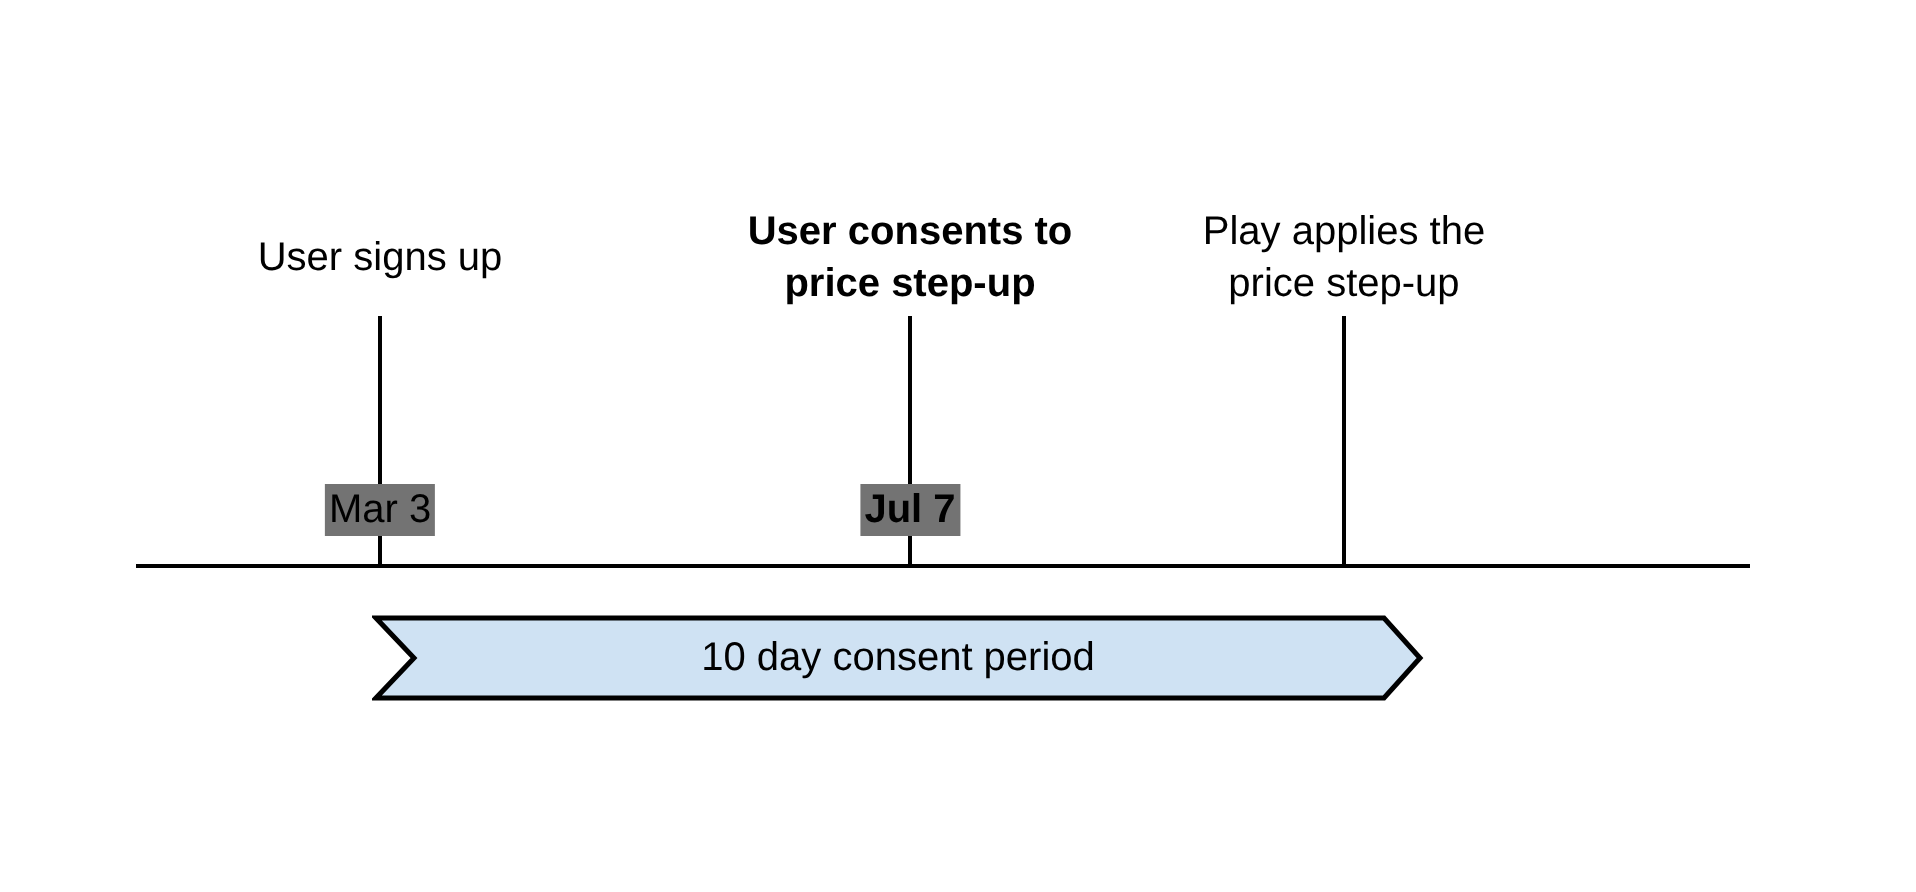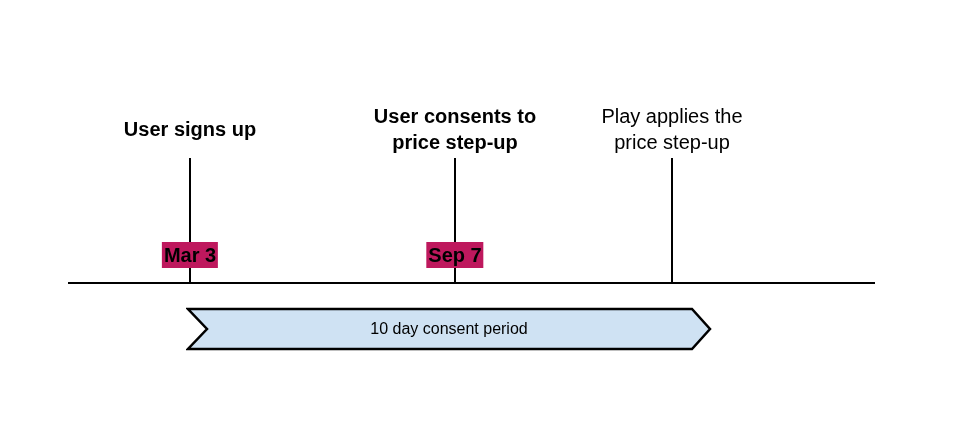--- a/index.html
+++ b/index.html
@@ -53,27 +53,27 @@
     top: 58px;
     width: 2px;
     height: 125px;
     background: #000000;
   }
   .event-date {
     position: absolute;
     top: 142px;
     left: 50%;
     transform: translateX(-50%);
-    background: #be185d;
+    background: #737373;
     font-size: 20px;
     line-height: 26px;
     padding: 0 2px;
     white-space: nowrap;
   }
-  .ev1 { left: 190px; font-weight: bold; }
+  .ev1 { left: 190px; }
   .ev2 { left: 455px; font-weight: bold; }
   .ev3 { left: 672px; }
   
   .period {
     position: absolute;
     left: 186px;
     top: 307px;
     width: 526px;
     height: 44px;
   }
@@ -85,41 +85,41 @@
   }
   .period-label {
     position: absolute;
     left: 0;
     top: 0;
     width: 100%;
     height: 100%;
     display: flex;
     align-items: center;
     justify-content: center;
-    font-size: 16px;
+    font-size: 20px;
   }
 </style>
 </head>
 <body>
 
 <div class="canvas">
 
   <div class="axis"></div>
 
   <div class="event ev1">
     <div class="event-label">User signs up</div>
     <div class="event-tick"></div>
     <div class="event-date">Mar 3</div>
   </div>
 
   <div class="event ev2">
     <div class="event-label">User consents to
 price step-up</div>
     <div class="event-tick"></div>
-    <div class="event-date">Sep 7</div>
+    <div class="event-date">Jul 7</div>
   </div>
 
   <div class="event ev3">
     <div class="event-label">Play applies the
 price step-up</div>
     <div class="event-tick"></div>
   </div>
 
   <div class="period">
     <svg width="526" height="44" viewBox="0 0 526 44">

